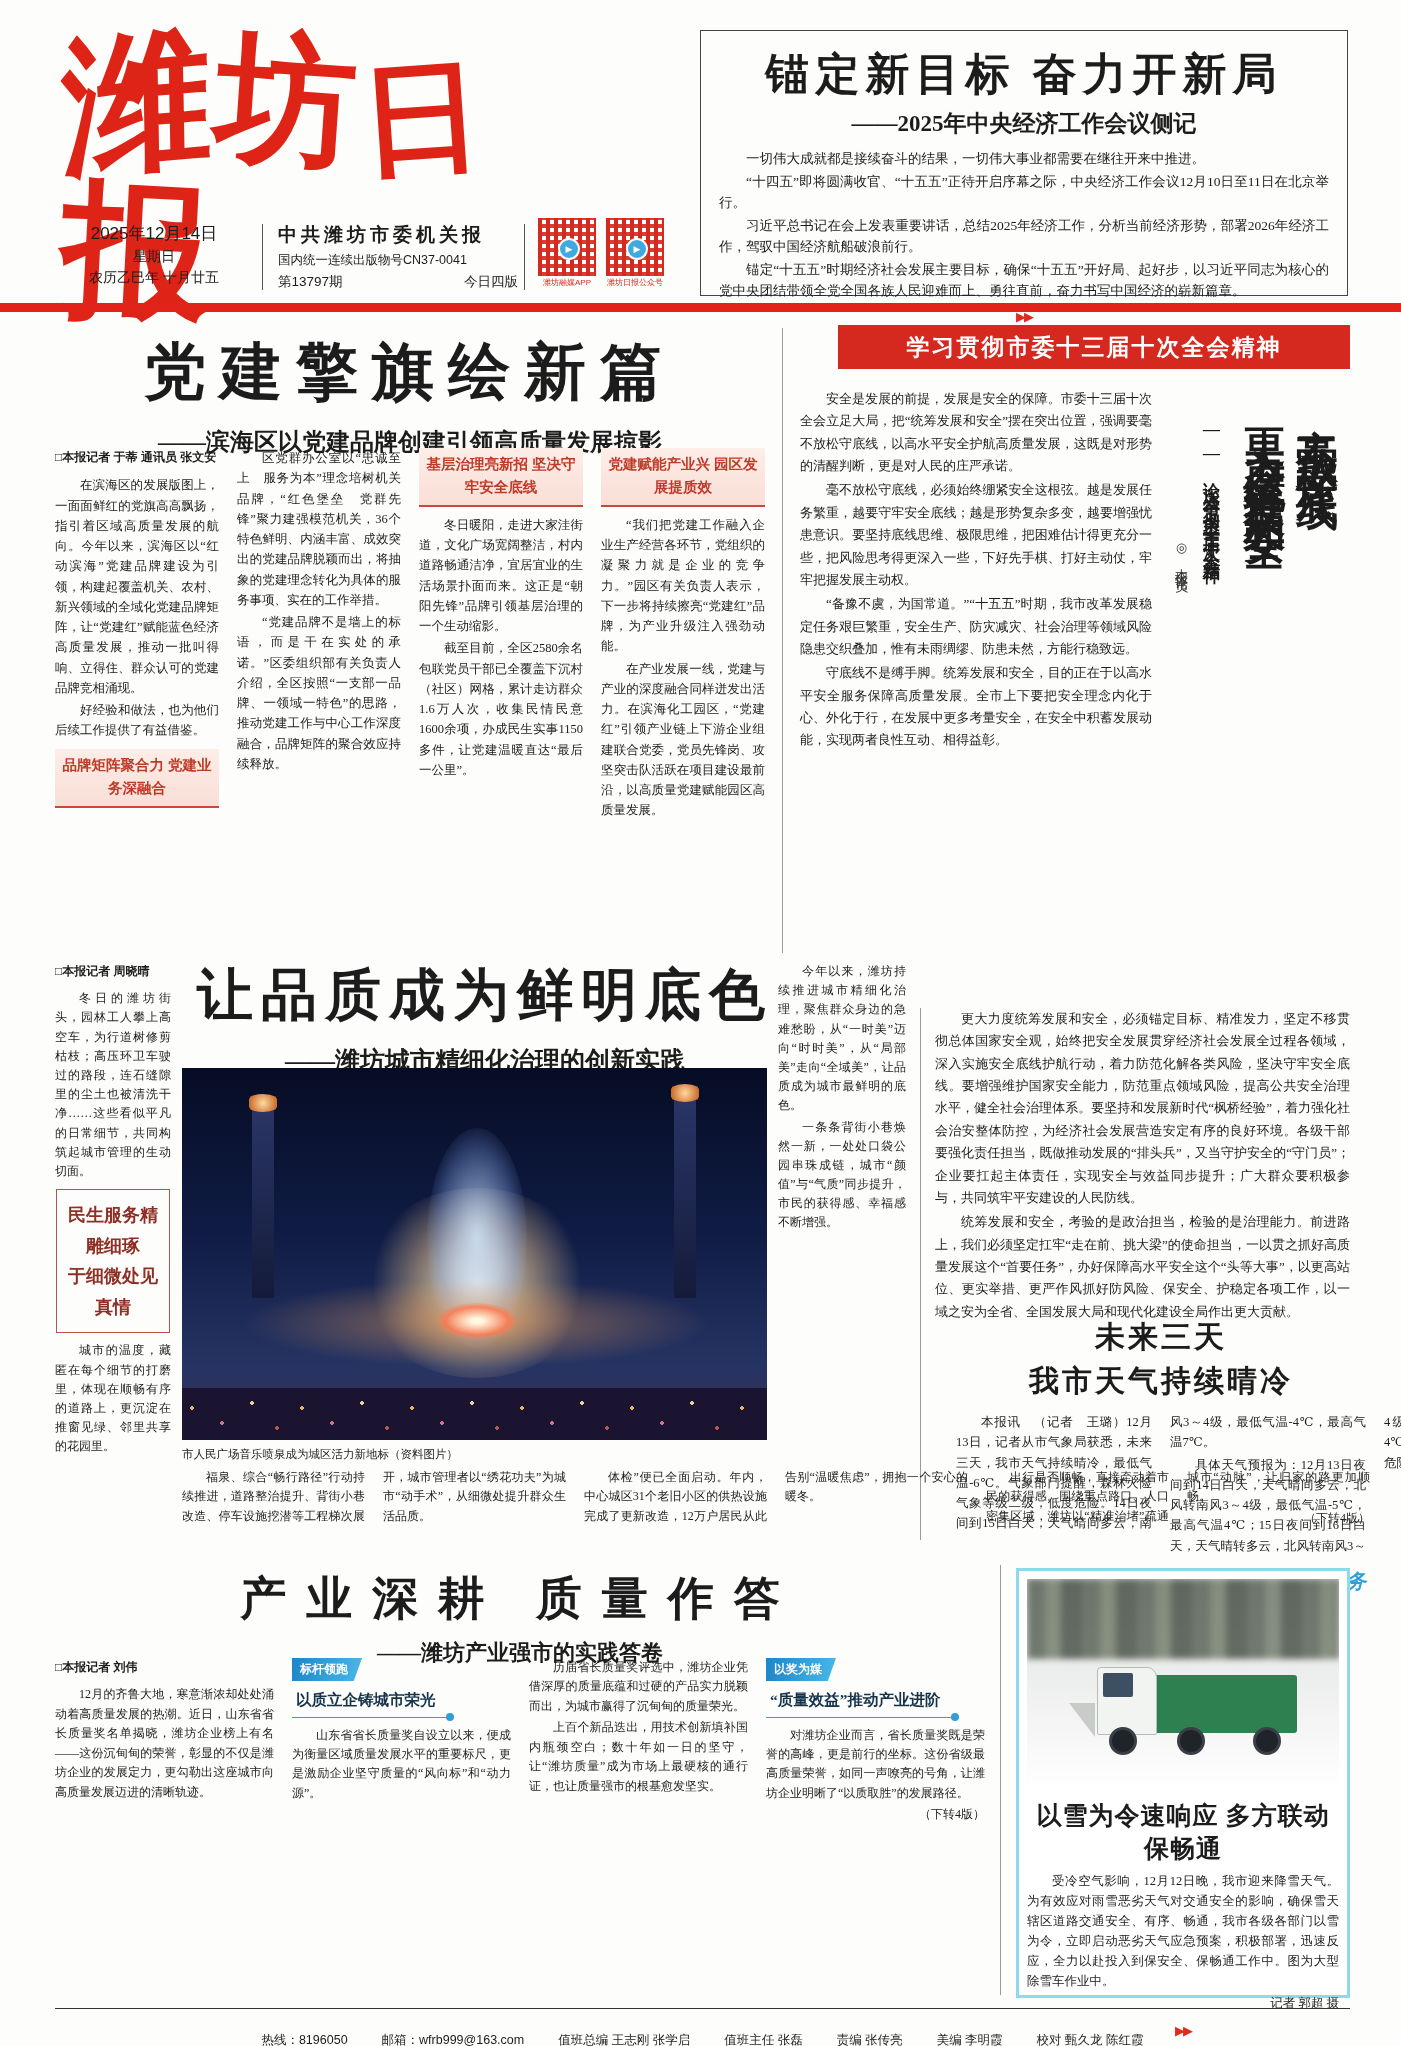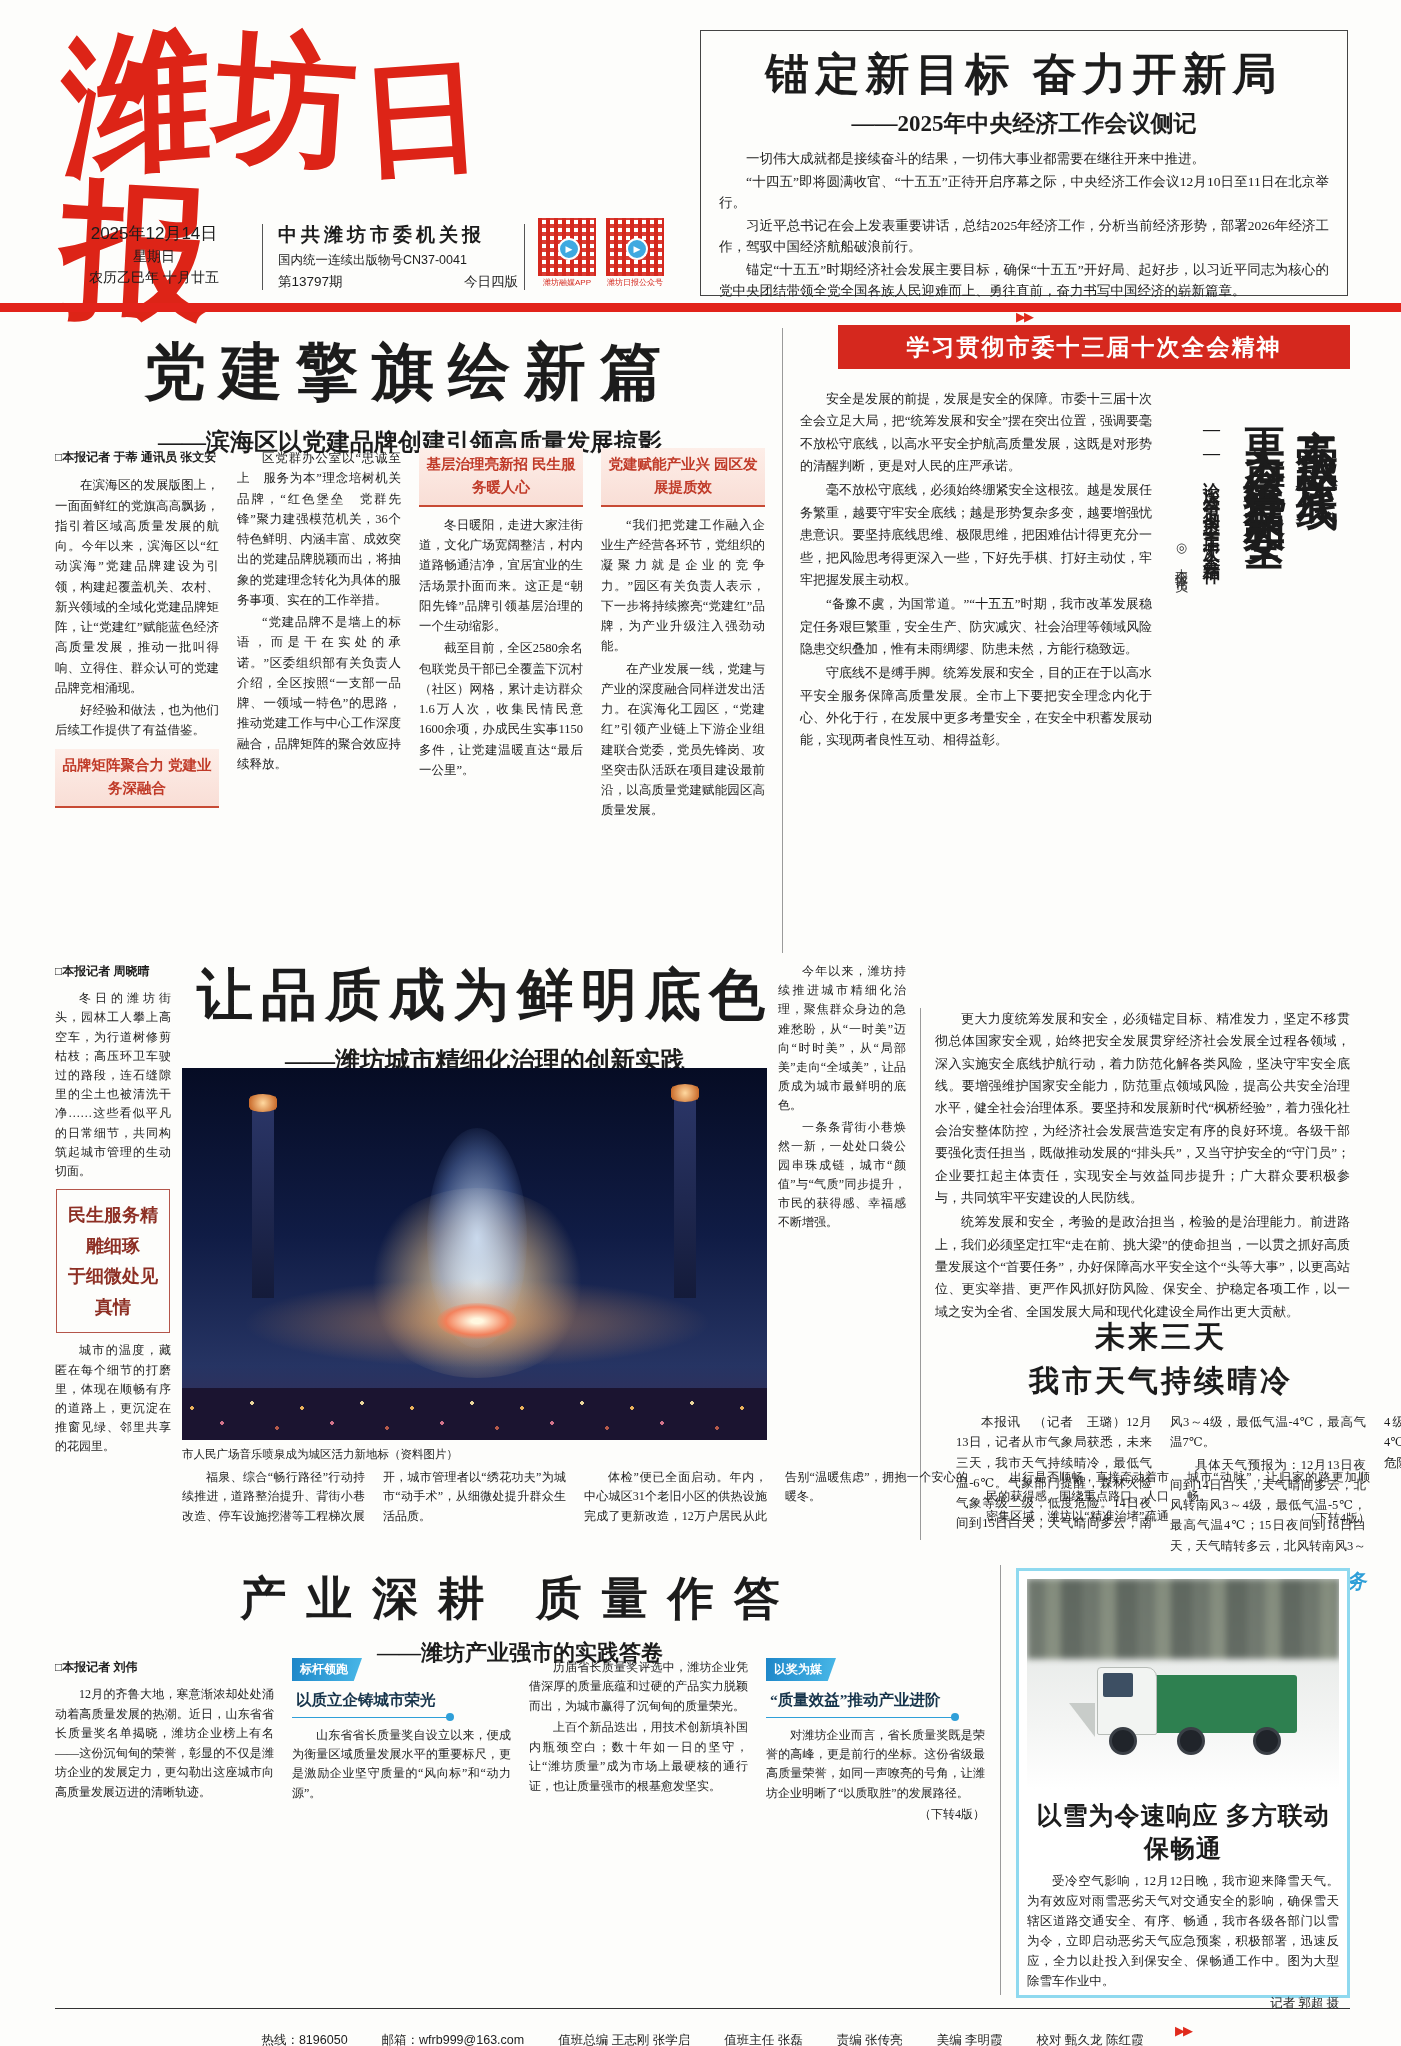--- a/index.html
+++ b/index.html
@@ -176,21 +176,21 @@
     <h2 id="a1-head">党建擎旗绘新篇</h2>
     <div id="a1-sub">——滨海区以党建品牌创建引领高质量发展掠影</div>
   </div>
   <div class="abs bodycols cols4" style="left:55px;top:448px;width:710px;height:500px;">
     <p class="byline">□本报记者 于蒂  通讯员 张文安</p>
     <p>在滨海区的发展版图上，一面面鲜红的党旗高高飘扬，指引着区域高质量发展的航向。今年以来，滨海区以“红动滨海”党建品牌建设为引领，构建起覆盖机关、农村、新兴领域的全域化党建品牌矩阵，让“党建红”赋能蓝色经济高质量发展，推动一批叫得响、立得住、群众认可的党建品牌竞相涌现。</p>
     <p>好经验和做法，也为他们后续工作提供了有益借鉴。</p>
     <div class="subhead">品牌矩阵聚合力  党建业务深融合</div>
     <p>区党群办公室以“忠诚至上　服务为本”理念培树机关品牌，“红色堡垒　党群先锋”聚力建强模范机关，36个特色鲜明、内涵丰富、成效突出的党建品牌脱颖而出，将抽象的党建理念转化为具体的服务事项、实在的工作举措。</p>
     <p>“党建品牌不是墙上的标语，而是干在实处的承诺。”区委组织部有关负责人介绍，全区按照“一支部一品牌、一领域一特色”的思路，推动党建工作与中心工作深度融合，品牌矩阵的聚合效应持续释放。</p>
-    <div class="subhead">基层治理亮新招  民生服务暖人心</div>
+    <div class="subhead">基层治理亮新招  坚决守牢安全底线</div>
     <p>冬日暖阳，走进大家洼街道，文化广场宽阔整洁，村内道路畅通洁净，宜居宜业的生活场景扑面而来。这正是“朝阳先锋”品牌引领基层治理的一个生动缩影。</p>
     <p>截至目前，全区2580余名包联党员干部已全覆盖下沉村（社区）网格，累计走访群众1.6万人次，收集民情民意1600余项，办成民生实事1150多件，让党建温暖直达“最后一公里”。</p>
     <div class="subhead">党建赋能产业兴  园区发展提质效</div>
     <p>“我们把党建工作融入企业生产经营各环节，党组织的凝聚力就是企业的竞争力。”园区有关负责人表示，下一步将持续擦亮“党建红”品牌，为产业升级注入强劲动能。</p>
     <p>在产业发展一线，党建与产业的深度融合同样迸发出活力。在滨海化工园区，“党建红”引领产业链上下游企业组建联合党委，党员先锋岗、攻坚突击队活跃在项目建设最前沿，以高质量党建赋能园区高质量发展。</p>
   </div>
 
   <div class="abs divider-v" style="left:782px;top:328px;height:625px;"></div>
   <div class="abs divider-v" style="left:920px;top:1008px;height:532px;"></div>
   <div class="abs divider-v" style="left:1000px;top:1565px;height:430px;"></div>

